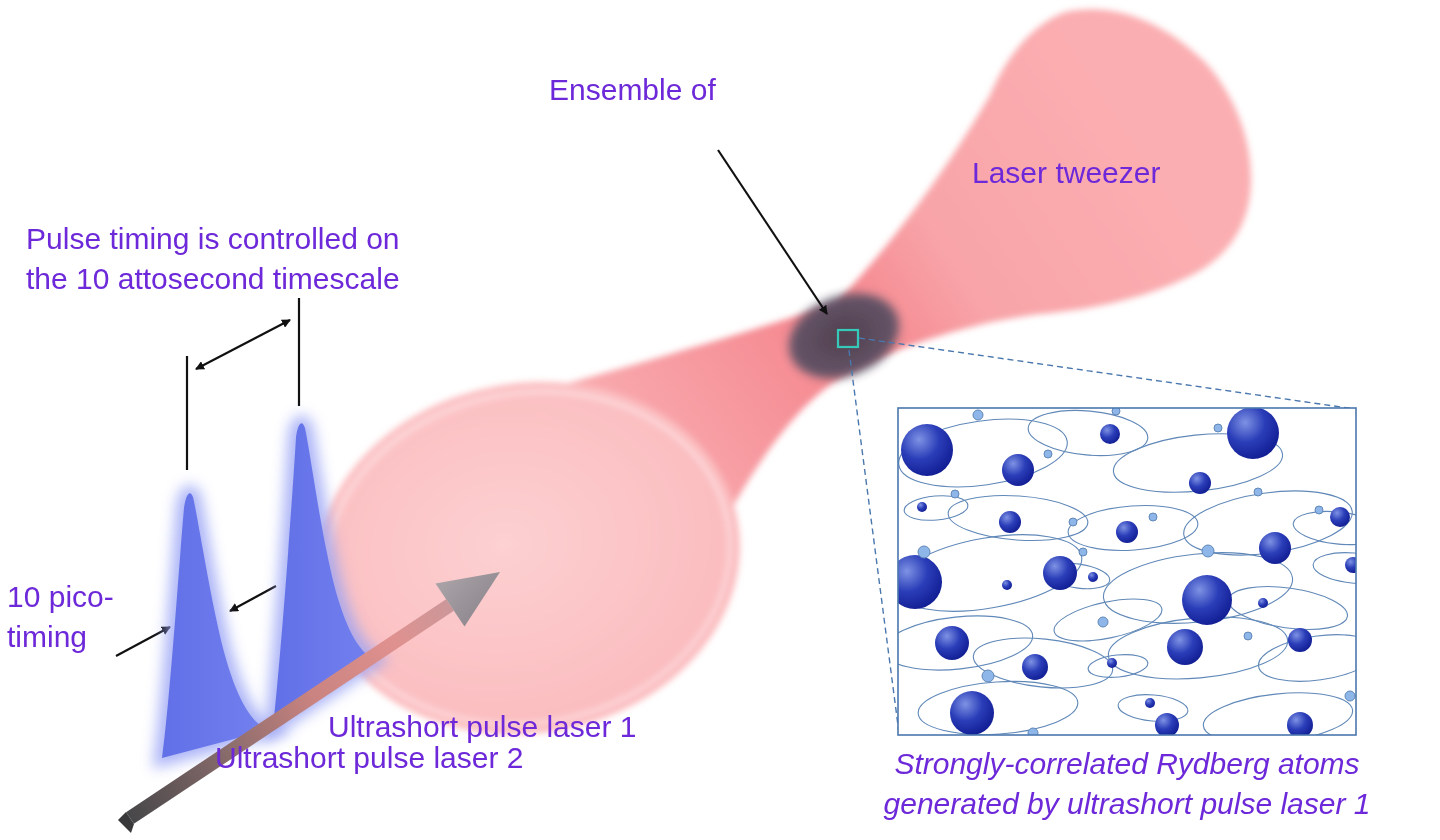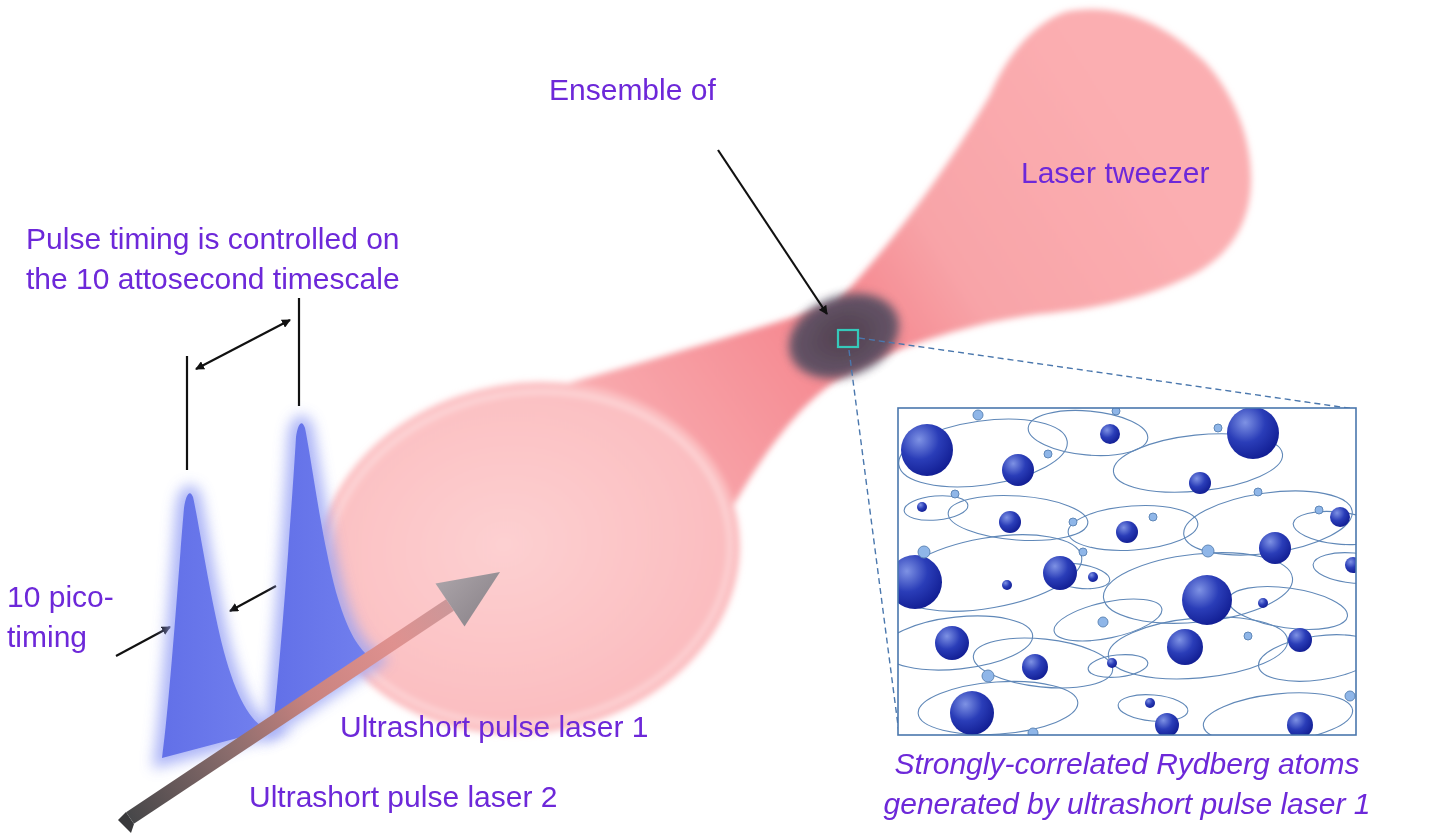--- a/index.html
+++ b/index.html
@@ -198,34 +198,34 @@
       <rect x="0" y="0" width="458" height="327" fill="none" stroke="#4a77ad" stroke-width="1.6"></rect>
     </g>
 
     <line x1="718" y1="150" x2="827" y2="314" stroke="#111111" stroke-width="2.2" marker-end="url(#arrB)"></line>
   </svg>
 
   <div class="lbl" style="left:549px;top:70px;">
     <div>Ensemble of</div>
   </div>
 
-  <div class="lbl" style="left:1021px;top:153px;">Laser tweezer</div>
+  <div class="lbl" style="left:972px;top:153px;">Laser tweezer</div>
 
   <div class="lbl" style="left:26px;top:219px;text-align:center;">
     <div>Pulse timing is controlled on</div>
     <div>the 10 attosecond timescale</div>
   </div>
 
   <div class="lbl" style="left:7px;top:577px;">
     <div>10 pico-</div>
     <div>timing</div>
   </div>
 
-  <div class="lbl" style="left:340px;top:707px;">Ultrashort pulse laser 1</div>
-
-  <div class="lbl" style="left:215px;top:777px;margin-left:34px;">Ultrashort pulse laser 2</div>
+  <div class="lbl" style="left:328px;top:707px;">Ultrashort pulse laser 1</div>
+
+  <div class="lbl" style="left:215px;top:738px;">Ultrashort pulse laser 2</div>
 
   <div class="lbl caption" style="left:837px;top:744px;width:580px;font-style:italic;">
     <div>Strongly-correlated Rydberg atoms</div>
     <div>generated by ultrashort pulse laser 1</div>
   </div>
 
 </div>
 
 </body></html>

